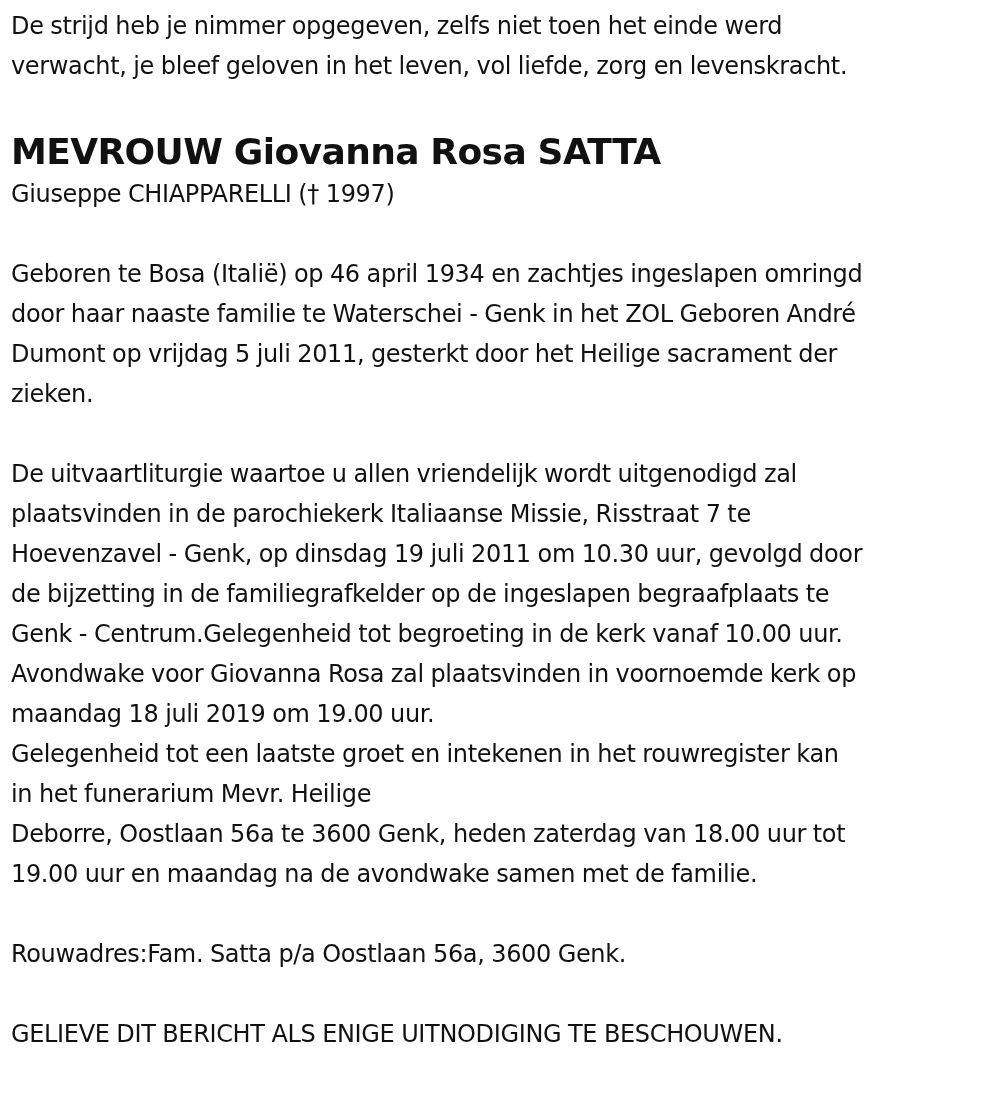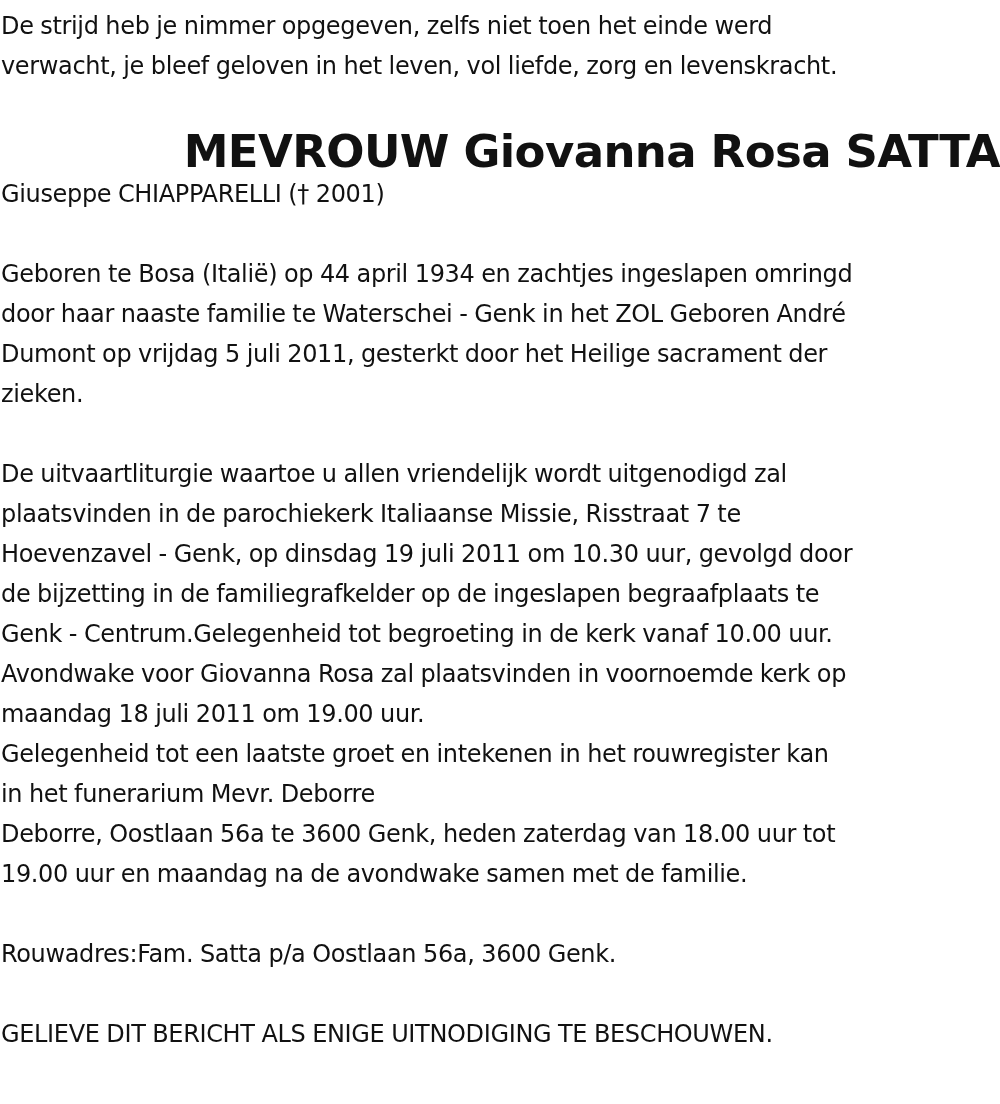--- a/index.html
+++ b/index.html
@@ -9,87 +9,86 @@
     }
     body {
       width: 1000px;
       height: 1104px;
       overflow: hidden;
       color: #111111;
       font-family: "DejaVu Sans", sans-serif;
     }
     .doc {
       position: relative;
-      padding: 6px 0 0 1px;
+      padding: 6px 0 0 11px;
       font-size: 24px;
       line-height: 40px;
       letter-spacing: -0.35px;
       word-spacing: -0.5px;
     }
     .line {
       display: block;
       white-space: nowrap;
     }
     .blank {
       display: block;
       height: 40px;
     }
     .title {
       display: block;
       font-weight: bold;
-      font-size: 45px;
+      font-size: 36px;
       line-height: 44px;
       letter-spacing: -0.6px;
       margin-top: 0;
       padding-top: 4px;
       margin-bottom: 0;
-      text-align: right;
     }
     .block {
       display: block;
     }
   </style>
 </head>
 <body>
 
 <div class="doc">
 
   <div class="block">
     <span class="line">De strijd heb je nimmer opgegeven, zelfs niet toen het einde werd</span>
     <span class="line">verwacht, je bleef geloven in het leven, vol liefde, zorg en levenskracht.</span>
   </div>
 
   <span class="blank"></span>
 
   <div class="block">
     <span class="title">MEVROUW Giovanna Rosa SATTA</span>
-    <span class="line">Giuseppe CHIAPPARELLI († 2001)</span>
+    <span class="line">Giuseppe CHIAPPARELLI († 1997)</span>
   </div>
 
   <span class="blank"></span>
 
   <div class="block">
-    <span class="line">Geboren te Bosa (Italië) op 44 april 1934 en zachtjes ingeslapen omringd</span>
+    <span class="line">Geboren te Bosa (Italië) op 46 april 1934 en zachtjes ingeslapen omringd</span>
     <span class="line">door haar naaste familie te Waterschei - Genk in het ZOL Geboren André</span>
     <span class="line">Dumont op vrijdag 5 juli 2011, gesterkt door het Heilige sacrament der</span>
     <span class="line">zieken.</span>
   </div>
 
   <span class="blank"></span>
 
   <div class="block">
     <span class="line">De uitvaartliturgie waartoe u allen vriendelijk wordt uitgenodigd zal</span>
     <span class="line">plaatsvinden in de parochiekerk Italiaanse Missie, Risstraat 7 te</span>
     <span class="line">Hoevenzavel - Genk, op dinsdag 19 juli 2011 om 10.30 uur, gevolgd door</span>
     <span class="line">de bijzetting in de familiegrafkelder op de ingeslapen begraafplaats te</span>
     <span class="line">Genk - Centrum.Gelegenheid tot begroeting in de kerk vanaf 10.00 uur.</span>
     <span class="line">Avondwake voor Giovanna Rosa zal plaatsvinden in voornoemde kerk op</span>
-    <span class="line">maandag 18 juli 2011 om 19.00 uur.</span>
+    <span class="line">maandag 18 juli 2019 om 19.00 uur.</span>
     <span class="line">Gelegenheid tot een laatste groet en intekenen in het rouwregister kan</span>
-    <span class="line">in het funerarium Mevr. Deborre</span>
+    <span class="line">in het funerarium Mevr. Heilige</span>
     <span class="line">Deborre, Oostlaan 56a te 3600 Genk, heden zaterdag van 18.00 uur tot</span>
     <span class="line">19.00 uur en maandag na de avondwake samen met de familie.</span>
   </div>
 
   <span class="blank"></span>
 
   <span class="line">Rouwadres:Fam. Satta p/a Oostlaan 56a, 3600 Genk.</span>
 
   <span class="blank"></span>
 

